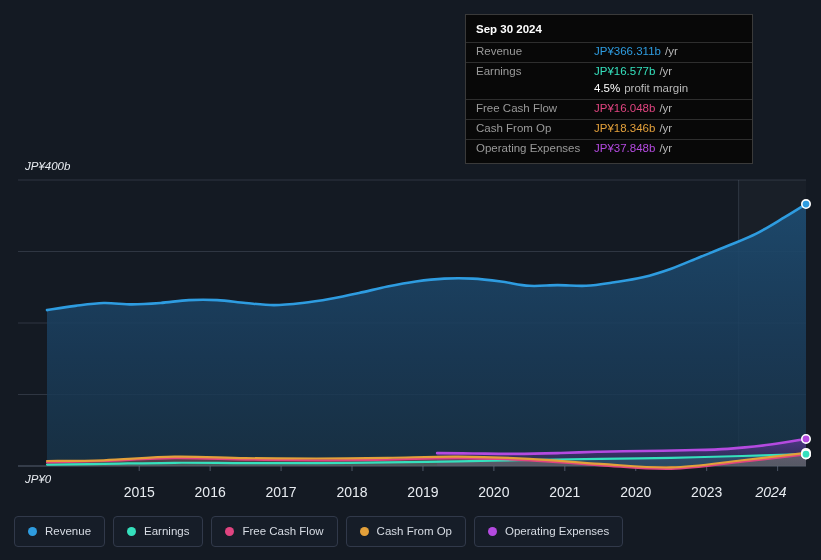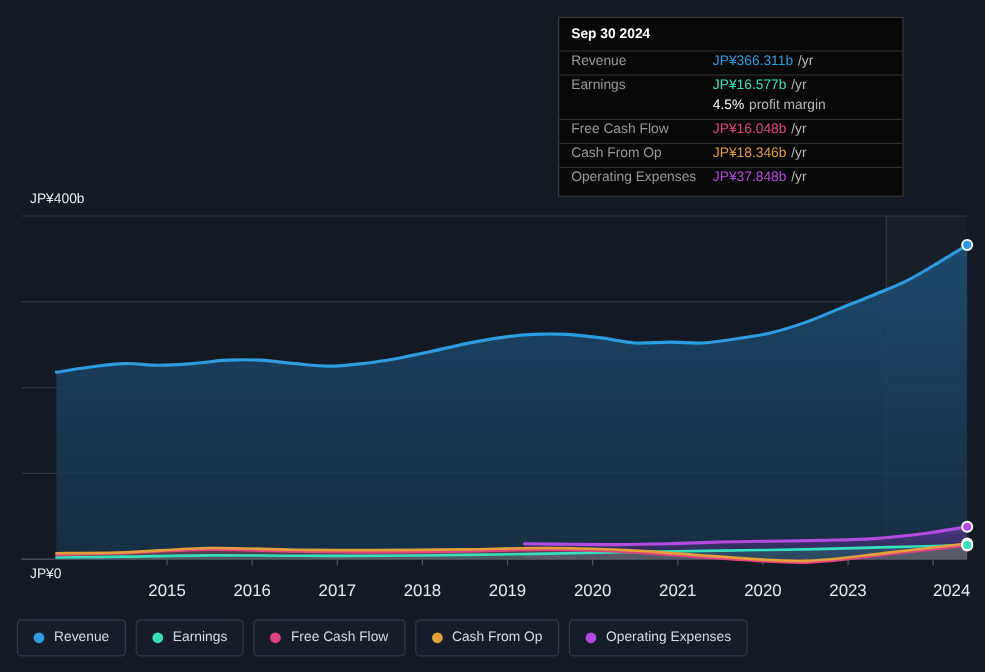--- a/index.html
+++ b/index.html
@@ -30,20 +30,21 @@
 
   
   .axis-label {
     position: absolute;
     color: #e8ecf1;
     font-size: 11.5px;
     line-height: 1;
     white-space: nowrap;
     background: #141a23;
     padding: 1px 3px 2px 3px;
+    font-style: italic;
   }
   #y-label-top  { left: 22px; top: 160px; }
   #y-label-zero { left: 22px; top: 473px; }
 
   .x-tick {
     position: absolute;
     top: 485px;
     color: #e8ecf1;
     font-size: 14px;
     line-height: 1;
@@ -182,21 +183,21 @@
   <div id="x-ticks">
       <div class="x-tick" style="left: 139.215px;">2015</div>
       <div class="x-tick" style="left: 210.15px;">2016</div>
       <div class="x-tick" style="left: 281.084px;">2017</div>
       <div class="x-tick" style="left: 352.019px;">2018</div>
       <div class="x-tick" style="left: 422.953px;">2019</div>
       <div class="x-tick" style="left: 493.888px;">2020</div>
       <div class="x-tick" style="left: 564.822px;">2021</div>
       <div class="x-tick" style="left: 635.757px;">2020</div>
       <div class="x-tick" style="left: 706.692px; text-align: center;">2023</div>
-      <div class="x-tick" style="left: 793px;">2024</div>
+      <div class="x-tick" style="left: 771px; font-style: italic;">2024</div>
     </div>
 </div>
 
 <div id="tooltip">
   <div id="tooltip-date">Sep 30 2024</div>
   <div id="tooltip-rows">
       <div class="tt-row">
         <div class="tt-name">Revenue</div>
         <div><span class="tt-val" style="color: rgb(46, 156, 224);">JP¥366.311b</span><span class="tt-suffix">/yr</span></div>
       </div>

